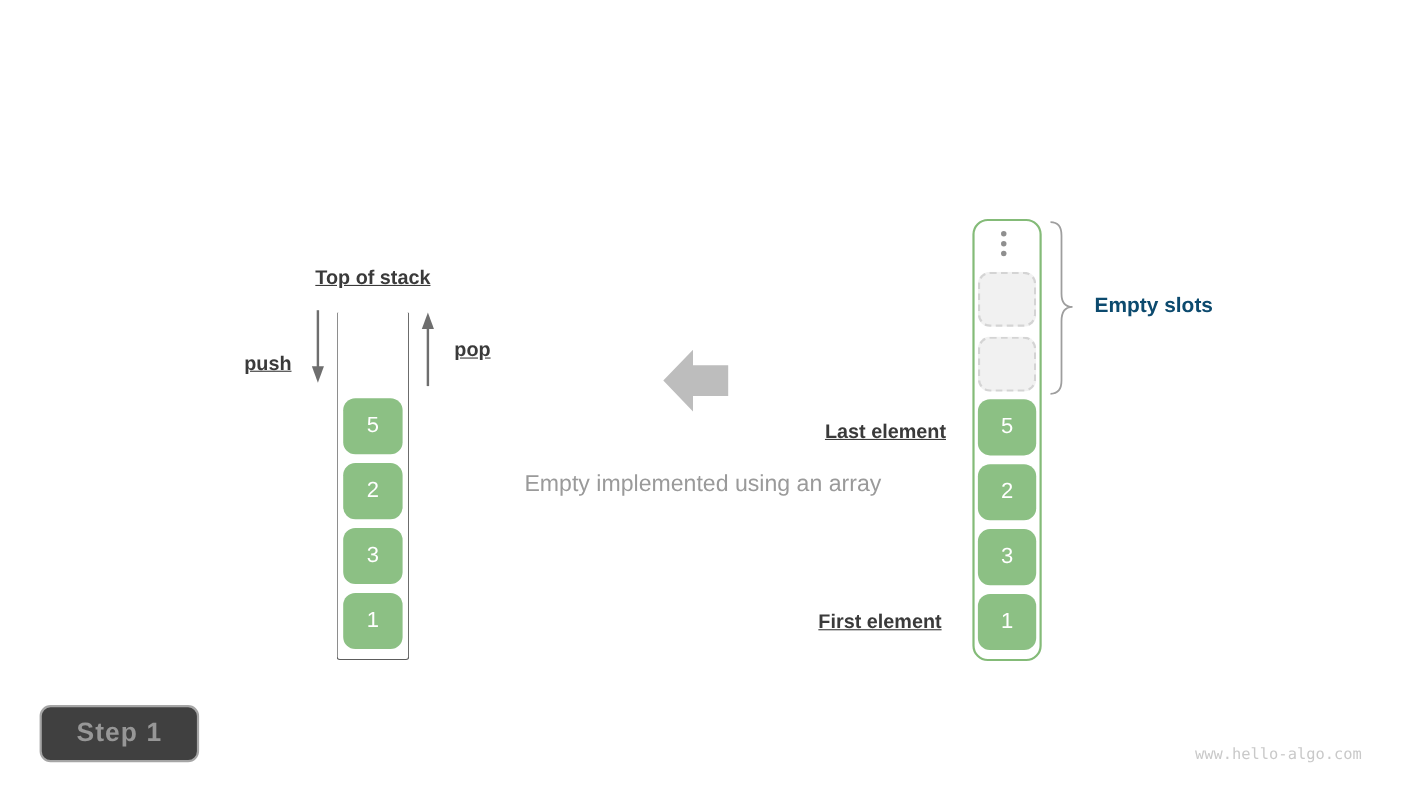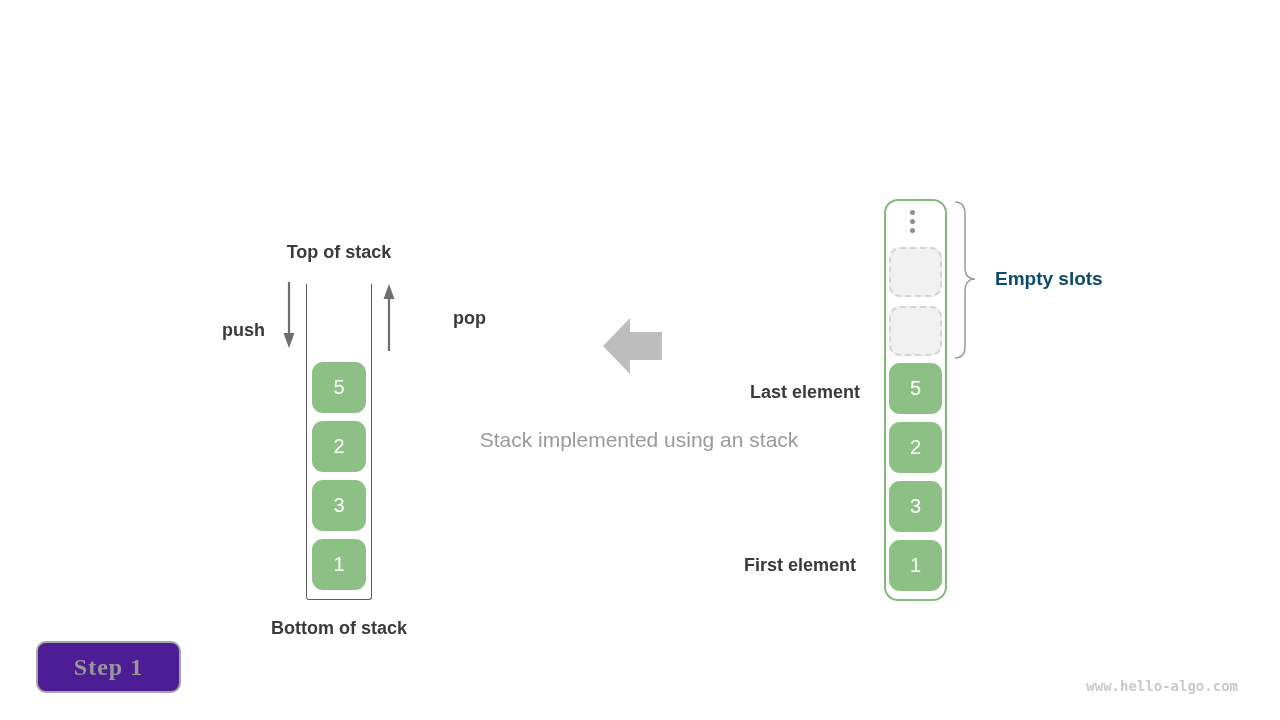--- a/index.html
+++ b/index.html
@@ -2,21 +2,21 @@
 <html><head>
 <meta charset="utf-8">
 <style>
   html,body { margin:0; padding:0; background:#ffffff; }
   .stage {
     position:relative; width:1280px; height:720px; background:#ffffff;
     font-family:"Liberation Sans","DejaVu Sans",sans-serif; overflow:hidden;
   }
   .blabel {
     position:absolute; font-weight:bold; font-size:18px; color:#3a3a3a;
-    line-height:22px; white-space:nowrap;
+    line-height:22px; white-space:nowrap;text-decoration:underline;
   }
   .gray-bold {
     position:absolute; font-weight:bold; font-size:19px; color:#0c4a6e;
     line-height:22px; white-space:nowrap;
   }
   .caption {
     position:absolute; font-size:21px; color:#9a9a9a; line-height:24px;
     text-align:center; white-space:nowrap;
   }
   
@@ -37,29 +37,29 @@
     display:flex; align-items:center; justify-content:center;
   }
   .slot {
     position:absolute; width:53px; height:50px; background:#f1f1f1;
     border:2px dashed #d4d4d4; border-radius:11px; box-sizing:border-box;
   }
   .dots { position:absolute; display:flex; flex-direction:column; align-items:center; gap:4px; }
   .dots i { width:5px; height:5px; border-radius:50%; background:#8f8f8f; display:block; }
   .step-badge {
     position:absolute; left:36px; top:641px; width:145px; height:52px;
-    border:2px solid #a6a6a6; border-radius:10px; background:#4c1d95;
+    border:2px solid #a6a6a6; border-radius:10px; background:#404040;
     box-sizing:border-box; display:flex; align-items:center; justify-content:center;
-    font-family:Liberation Serif, serif;
+    font-family:Liberation Sans, sans-serif;
     font-weight:bold; font-size:24px; color:#979797; letter-spacing:1px;
   }
   .site-url {
     position:absolute; left:1018px; top:678px; width:220px; text-align:right;
     font-family:"DejaVu Sans Mono","Liberation Mono",monospace;
-    font-size:14px; color:#c9c9c9; white-space:nowrap;font-weight:bold;
+    font-size:14px; color:#c9c9c9; white-space:nowrap;
   }
   svg { position:absolute; overflow:visible; }
 </style>
 </head>
 <body>
 
 <div class="stage">
 
   <div class="blabel" style="left:239px; top:241px; width:200px; text-align:center;">Top of stack</div>
 
@@ -68,36 +68,35 @@
   <svg style="left:281px; top:281px;" width="16" height="70" viewBox="0 0 16 70">
     <line x1="8" y1="1" x2="8" y2="54" stroke="#6e6e6e" stroke-width="2.2"></line>
     <polygon points="2.5,52 13.5,52 8,67" fill="#6e6e6e"></polygon>
   </svg>
 
   <svg style="left:381px; top:281px;" width="16" height="72" viewBox="0 0 16 72">
     <line x1="8" y1="70" x2="8" y2="16" stroke="#6e6e6e" stroke-width="2.2"></line>
     <polygon points="2.5,18 13.5,18 8,3" fill="#6e6e6e"></polygon>
   </svg>
 
-  <div class="blabel" style="left:413px; top:307px;margin-left:40px;">pop</div>
+  <div class="blabel" style="left:413px; top:307px;">pop</div>
 
   <div class="stack-u"></div>
 
   <div class="vbox" style="left:312px; top:362px;">5</div>
   <div class="vbox" style="left:312px; top:421px;">2</div>
   <div class="vbox" style="left:312px; top:480px;">3</div>
   <div class="vbox" style="left:312px; top:539px;">1</div>
 
-  <div class="blabel" style="left:239px; top:617px; width:200px; text-align:center;">Bottom of stack</div>
 
   <svg style="left:603px; top:316px;" width="60" height="60" viewBox="0 0 60 60">
     <polygon points="0,30 27,2 27,16 59,16 59,44 27,44 27,58" fill="#bdbdbd"></polygon>
   </svg>
 
-  <div class="caption" style="left:439px; top:428px; width:400px;">Stack implemented using an stack</div>
+  <div class="caption" style="left:439px; top:428px; width:400px;">Empty implemented using an array</div>
 
   <div class="array-frame"></div>
 
   <div class="dots" style="left:910px; top:210px;">
     <i></i>
       <i></i>
       <i></i>
   </div>
 
   <div class="slot" style="left:889px; top:247px;"></div>

